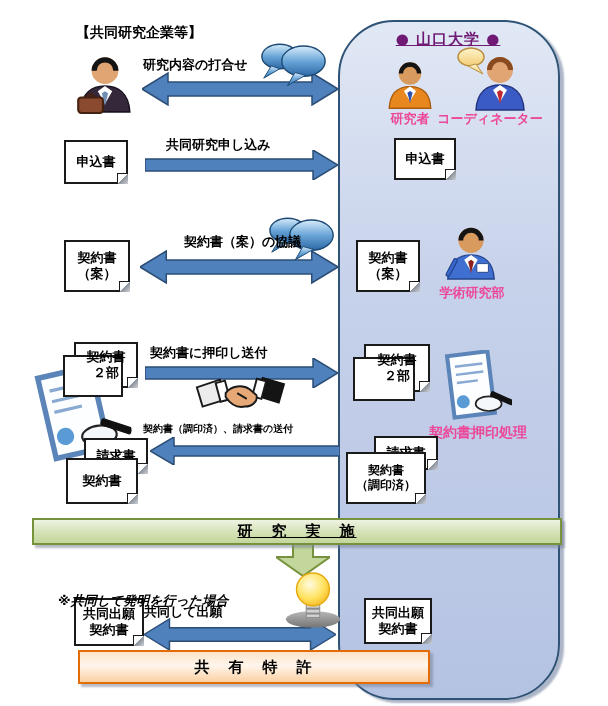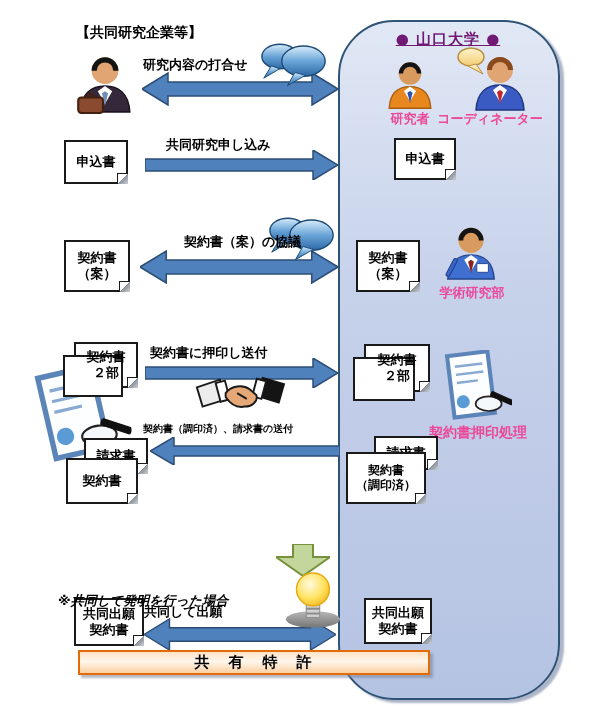--- a/index.html
+++ b/index.html
@@ -243,20 +243,21 @@
     <svg width="190" height="28" viewBox="0 0 190 28">
       <path d="M190 9 L24 9 L24 0 L0 14 L24 28 L24 19 L190 19 Z" fill="#4f81bd" stroke="#2c4d75" stroke-width="1.5"></path>
     </svg>
   </div>
   <div class="abs doc" style="left:84px;top:438px;width:64px;height:36px;">請求書</div>
   <div class="abs doc" style="left:66px;top:458px;width:72px;height:46px;z-index:6;">契約書</div>
   <div class="abs doc" style="left:374px;top:436px;width:64px;height:34px;">請求書</div>
   <div class="abs doc" style="left:346px;top:452px;width:80px;height:52px;z-index:6;font-size:12px;">契約書
 （調印済）</div>
 
+  <div class="abs bar green" style="left:32px;top:518px;width:530px;height:27px;">研　究　実　施</div>
   <div class="abs icon" style="left:276px;top:544px;z-index:5;">
     <svg width="54" height="32" viewBox="0 0 54 32">
       <path d="M17 0 L37 0 L37 13 L54 13 L27 32 L0 13 L17 13 Z" fill="#c3d69b" stroke="#76923c" stroke-width="2"></path>
     </svg>
   </div>
 
   <div class="abs note" style="left:58px;top:592px;">※共同して発明を行った場合</div>
   <div class="abs icon" style="left:282px;top:570px;z-index:5;">
     <svg width="60" height="60" viewBox="0 0 62 60">
       <ellipse cx="32" cy="50" rx="28" ry="8.5" fill="url(#gGray)"></ellipse>
@@ -271,15 +272,15 @@
 契約書</div>
   <div class="abs lbl" style="left:144px;top:603px;">共同して出願</div>
   <div class="abs arrow" style="left:144px;top:618px;">
     <svg width="192" height="33" viewBox="0 0 196 34" preserveAspectRatio="none">
       <path d="M0 17 L26 1 L26 10 L170 10 L170 1 L196 17 L170 33 L170 24 L26 24 L26 33 Z" fill="#4f81bd" stroke="#2c4d75" stroke-width="1.5"></path>
     </svg>
   </div>
   <div class="abs doc" style="left:364px;top:598px;width:68px;height:46px;">共同出願
 契約書</div>
 
-  <div class="abs bar orange" style="left:78px;top:650px;width:352px;height:25px;">共　有　特　許</div>
+  <div class="abs bar orange" style="left:78px;top:650px;width:352px;height:34px;">共　有　特　許</div>
 
 </div>
 
 </body></html>

